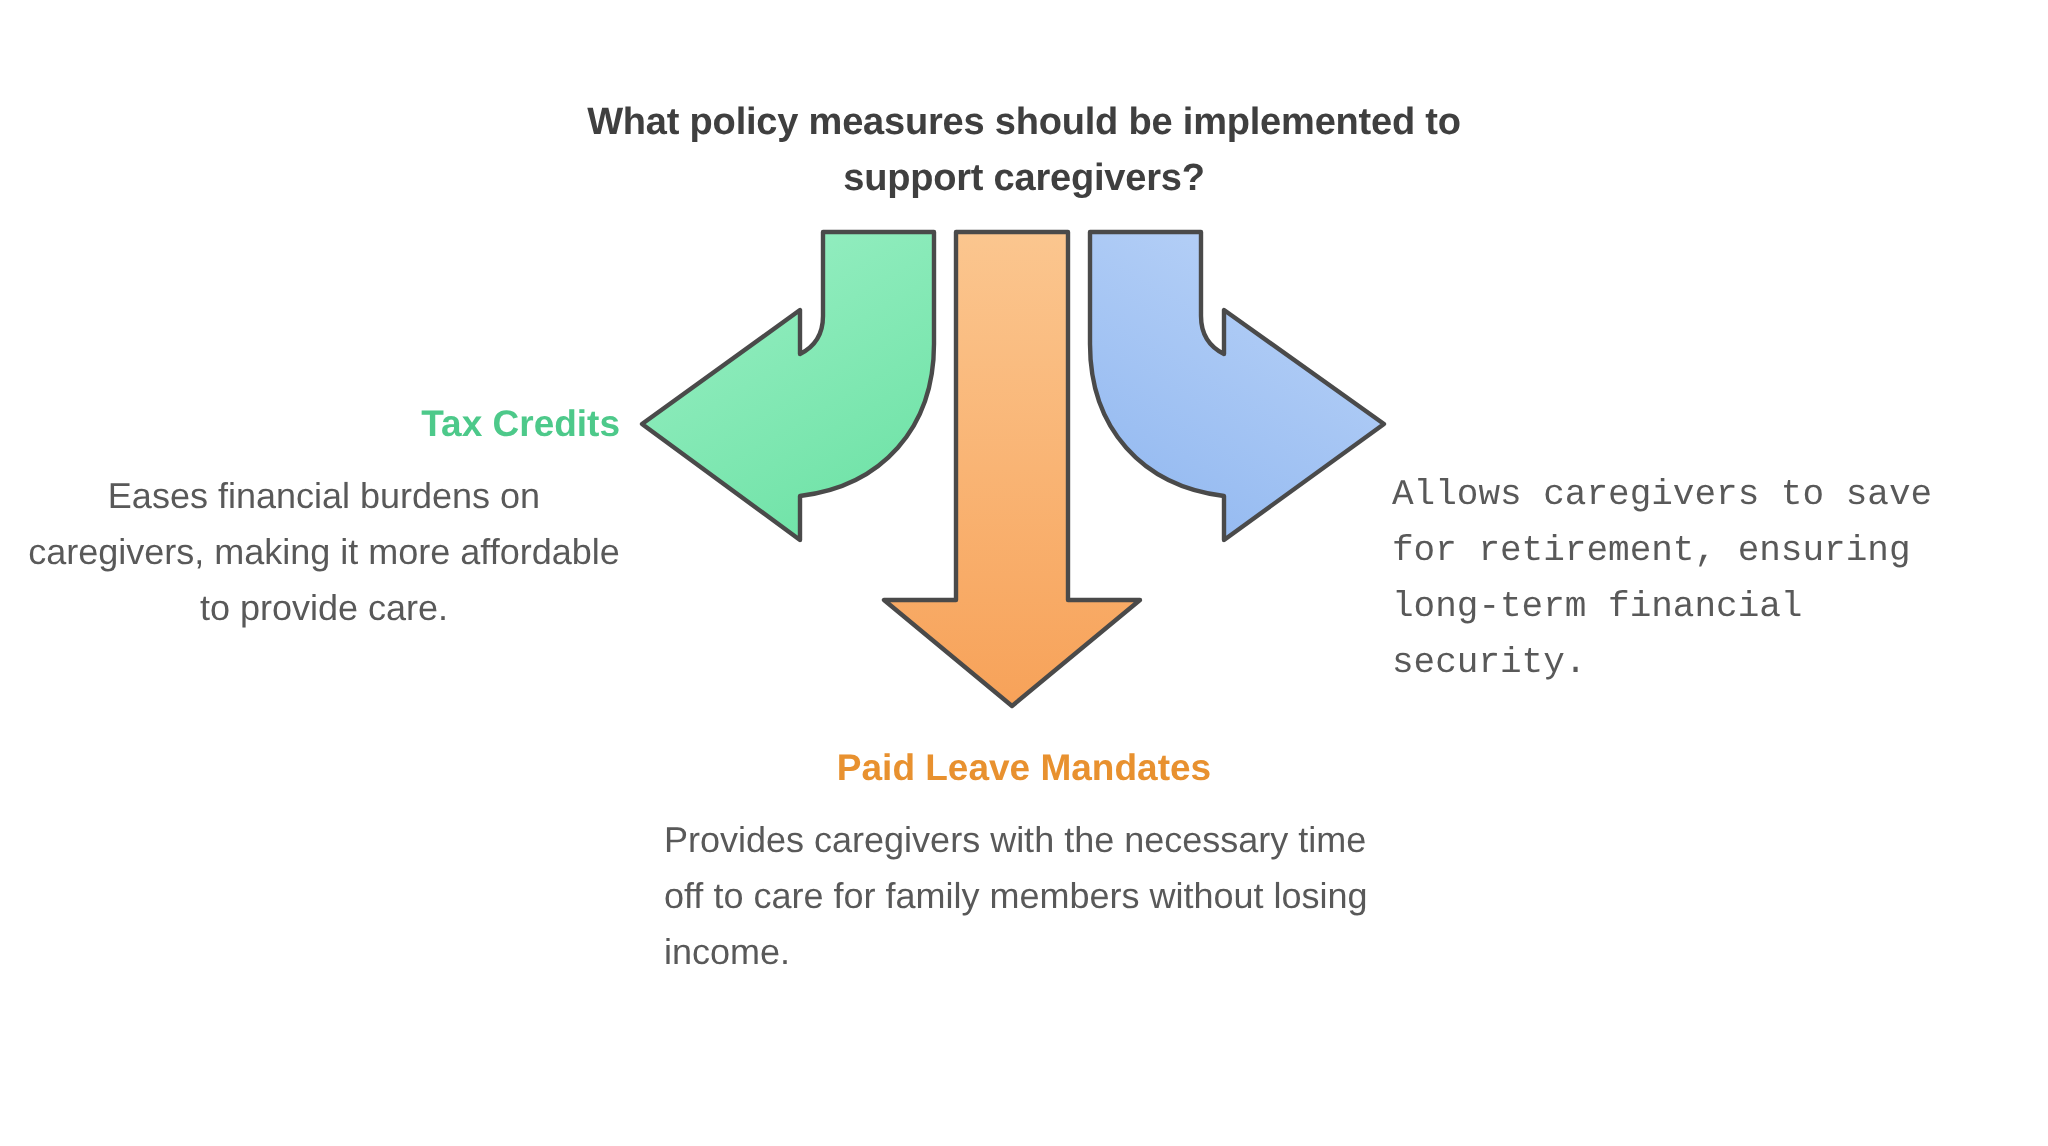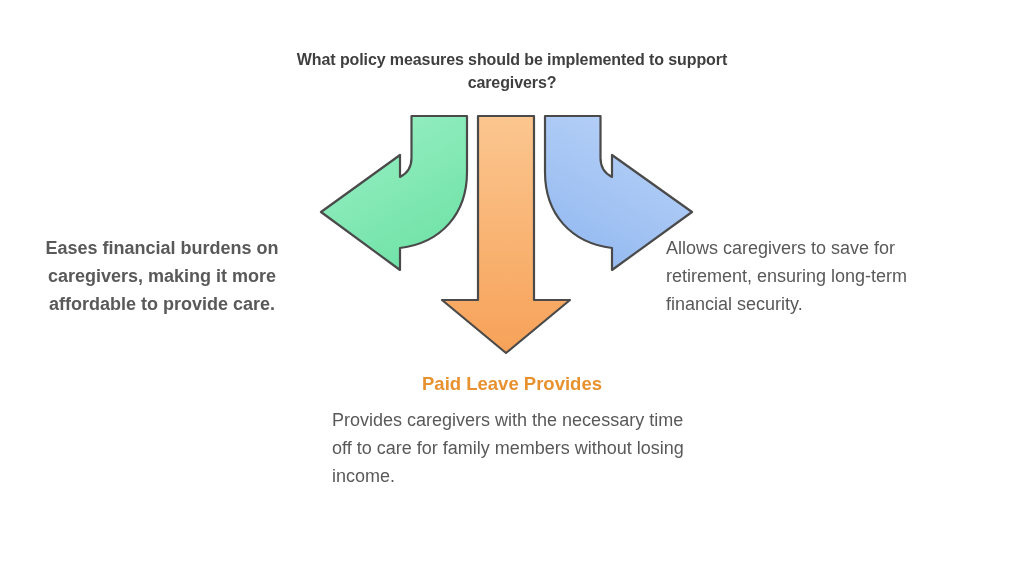--- a/index.html
+++ b/index.html
@@ -19,21 +19,21 @@
     overflow: hidden;
   }
 
   
   .title {
     position: absolute;
     left: 282px;
     top: 48px;
     width: 460px;
     text-align: center;
-    font-size: 16px;
+    font-size: 19px;
     font-weight: bold;
     line-height: 1.45;
     color: #3f3f3f;
     letter-spacing: -0.1px;
   }
 
   
   #arrows {
     position: absolute;
     left: 0;
@@ -63,36 +63,36 @@
     top: 201px;
     width: 310px;
     text-align: right;
     color: #4DC98A;
   }
   .desc-left {
     left: 14px;
     top: 235px;
     width: 296px;
     text-align: center;
-    font-weight: bold;
   }
 
   
   .heading-right {
     left: 706px;
     top: 201px;
     width: 300px;
     text-align: left;
     color: #5B8FE8;
   }
   .desc-right {
-    left: 666px;
+    left: 696px;
     top: 235px;
     width: 292px;
     text-align: left;
+    font-family: Liberation Mono, monospace;
   }
 
   
   .heading-bottom {
     left: 312px;
     top: 373px;
     width: 400px;
     text-align: center;
     color: #E8912F;
   }
@@ -151,20 +151,21 @@
              L 545,172
              C 545,214 571,243 612,248
              L 612,270
              L 692,212
              L 612,155
              L 612,177
              C 604,173 600.5,166 600.5,158
              Z" fill="url(#gradBlue)" stroke="#4A4A4A" stroke-width="2.2" stroke-linejoin="round"></path>
   </svg>
 
+  <div class="branch-heading heading-left" style="color: rgb(77, 201, 138);">Tax Credits</div>
   <div class="branch-desc desc-left" style="color: rgb(89, 89, 89);">Eases financial burdens on caregivers, making it more affordable to provide care.</div>
 
-  <div class="branch-heading heading-bottom" style="color: rgb(232, 145, 47);">Paid Leave Provides</div>
+  <div class="branch-heading heading-bottom" style="color: rgb(232, 145, 47);">Paid Leave Mandates</div>
   <div class="branch-desc desc-bottom" style="color: rgb(89, 89, 89);">Provides caregivers with the necessary time off to care for family members without losing income.</div>
 
   <div class="branch-desc desc-right" style="color: rgb(89, 89, 89);">Allows caregivers to save for retirement, ensuring long-term financial security.</div>
 
 </div>
 
 </body></html>

